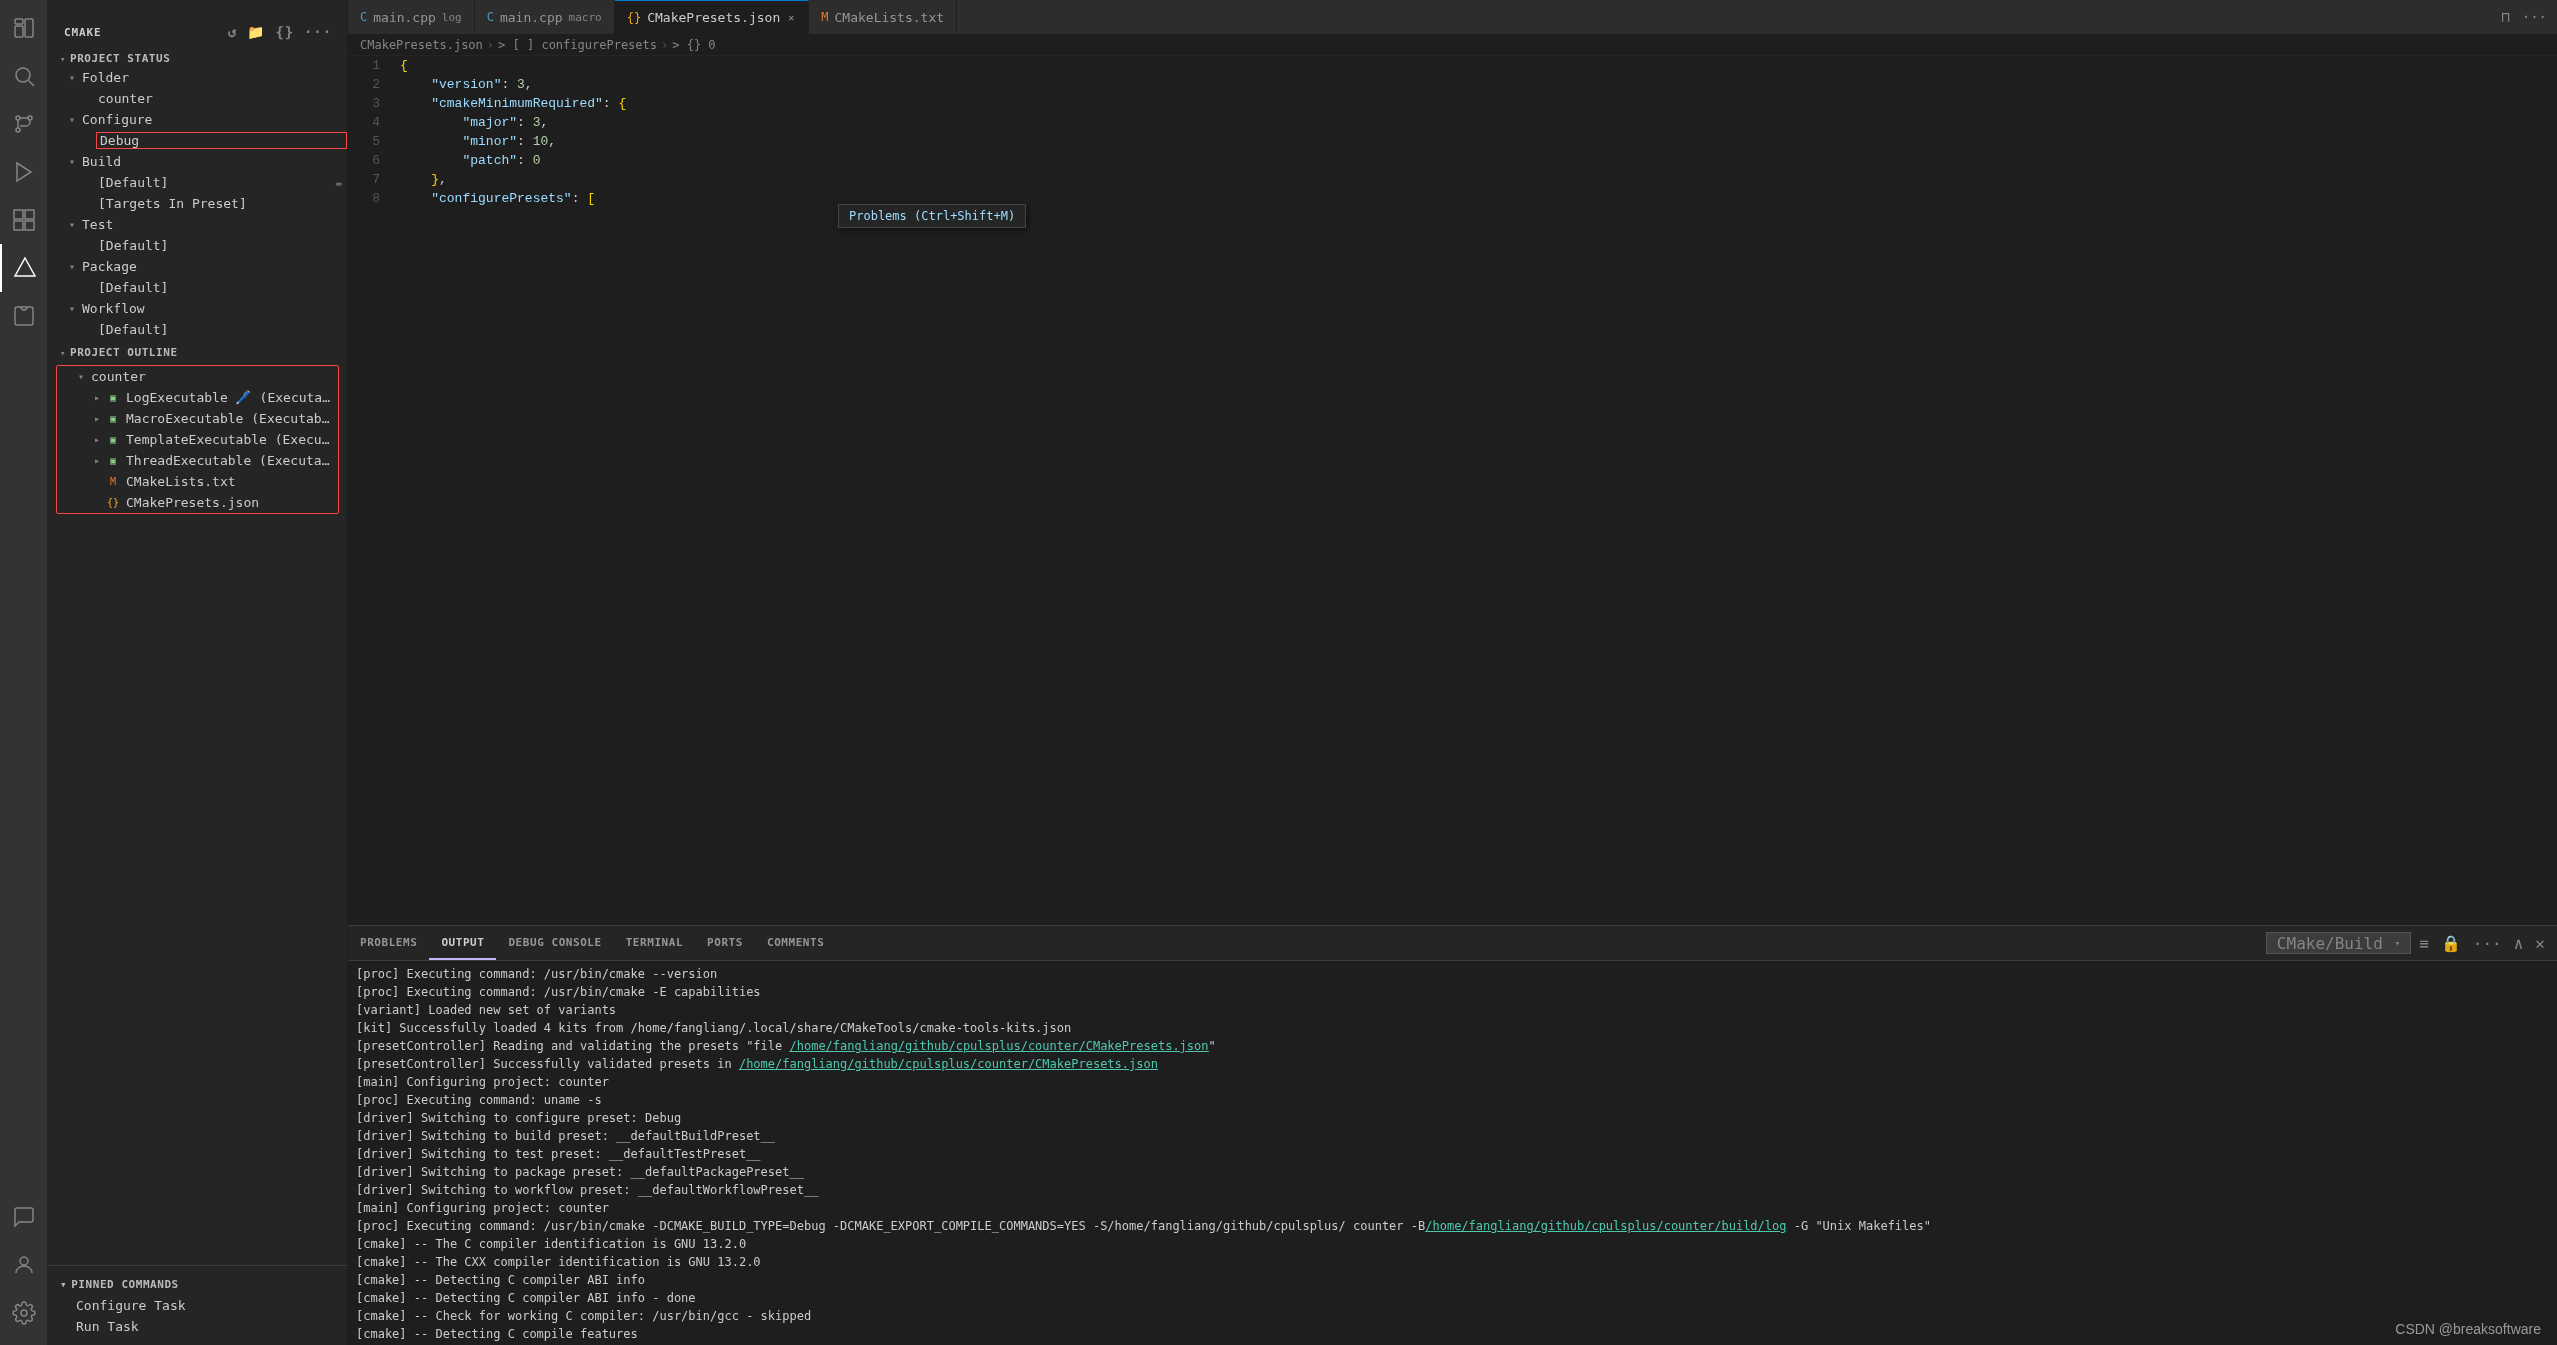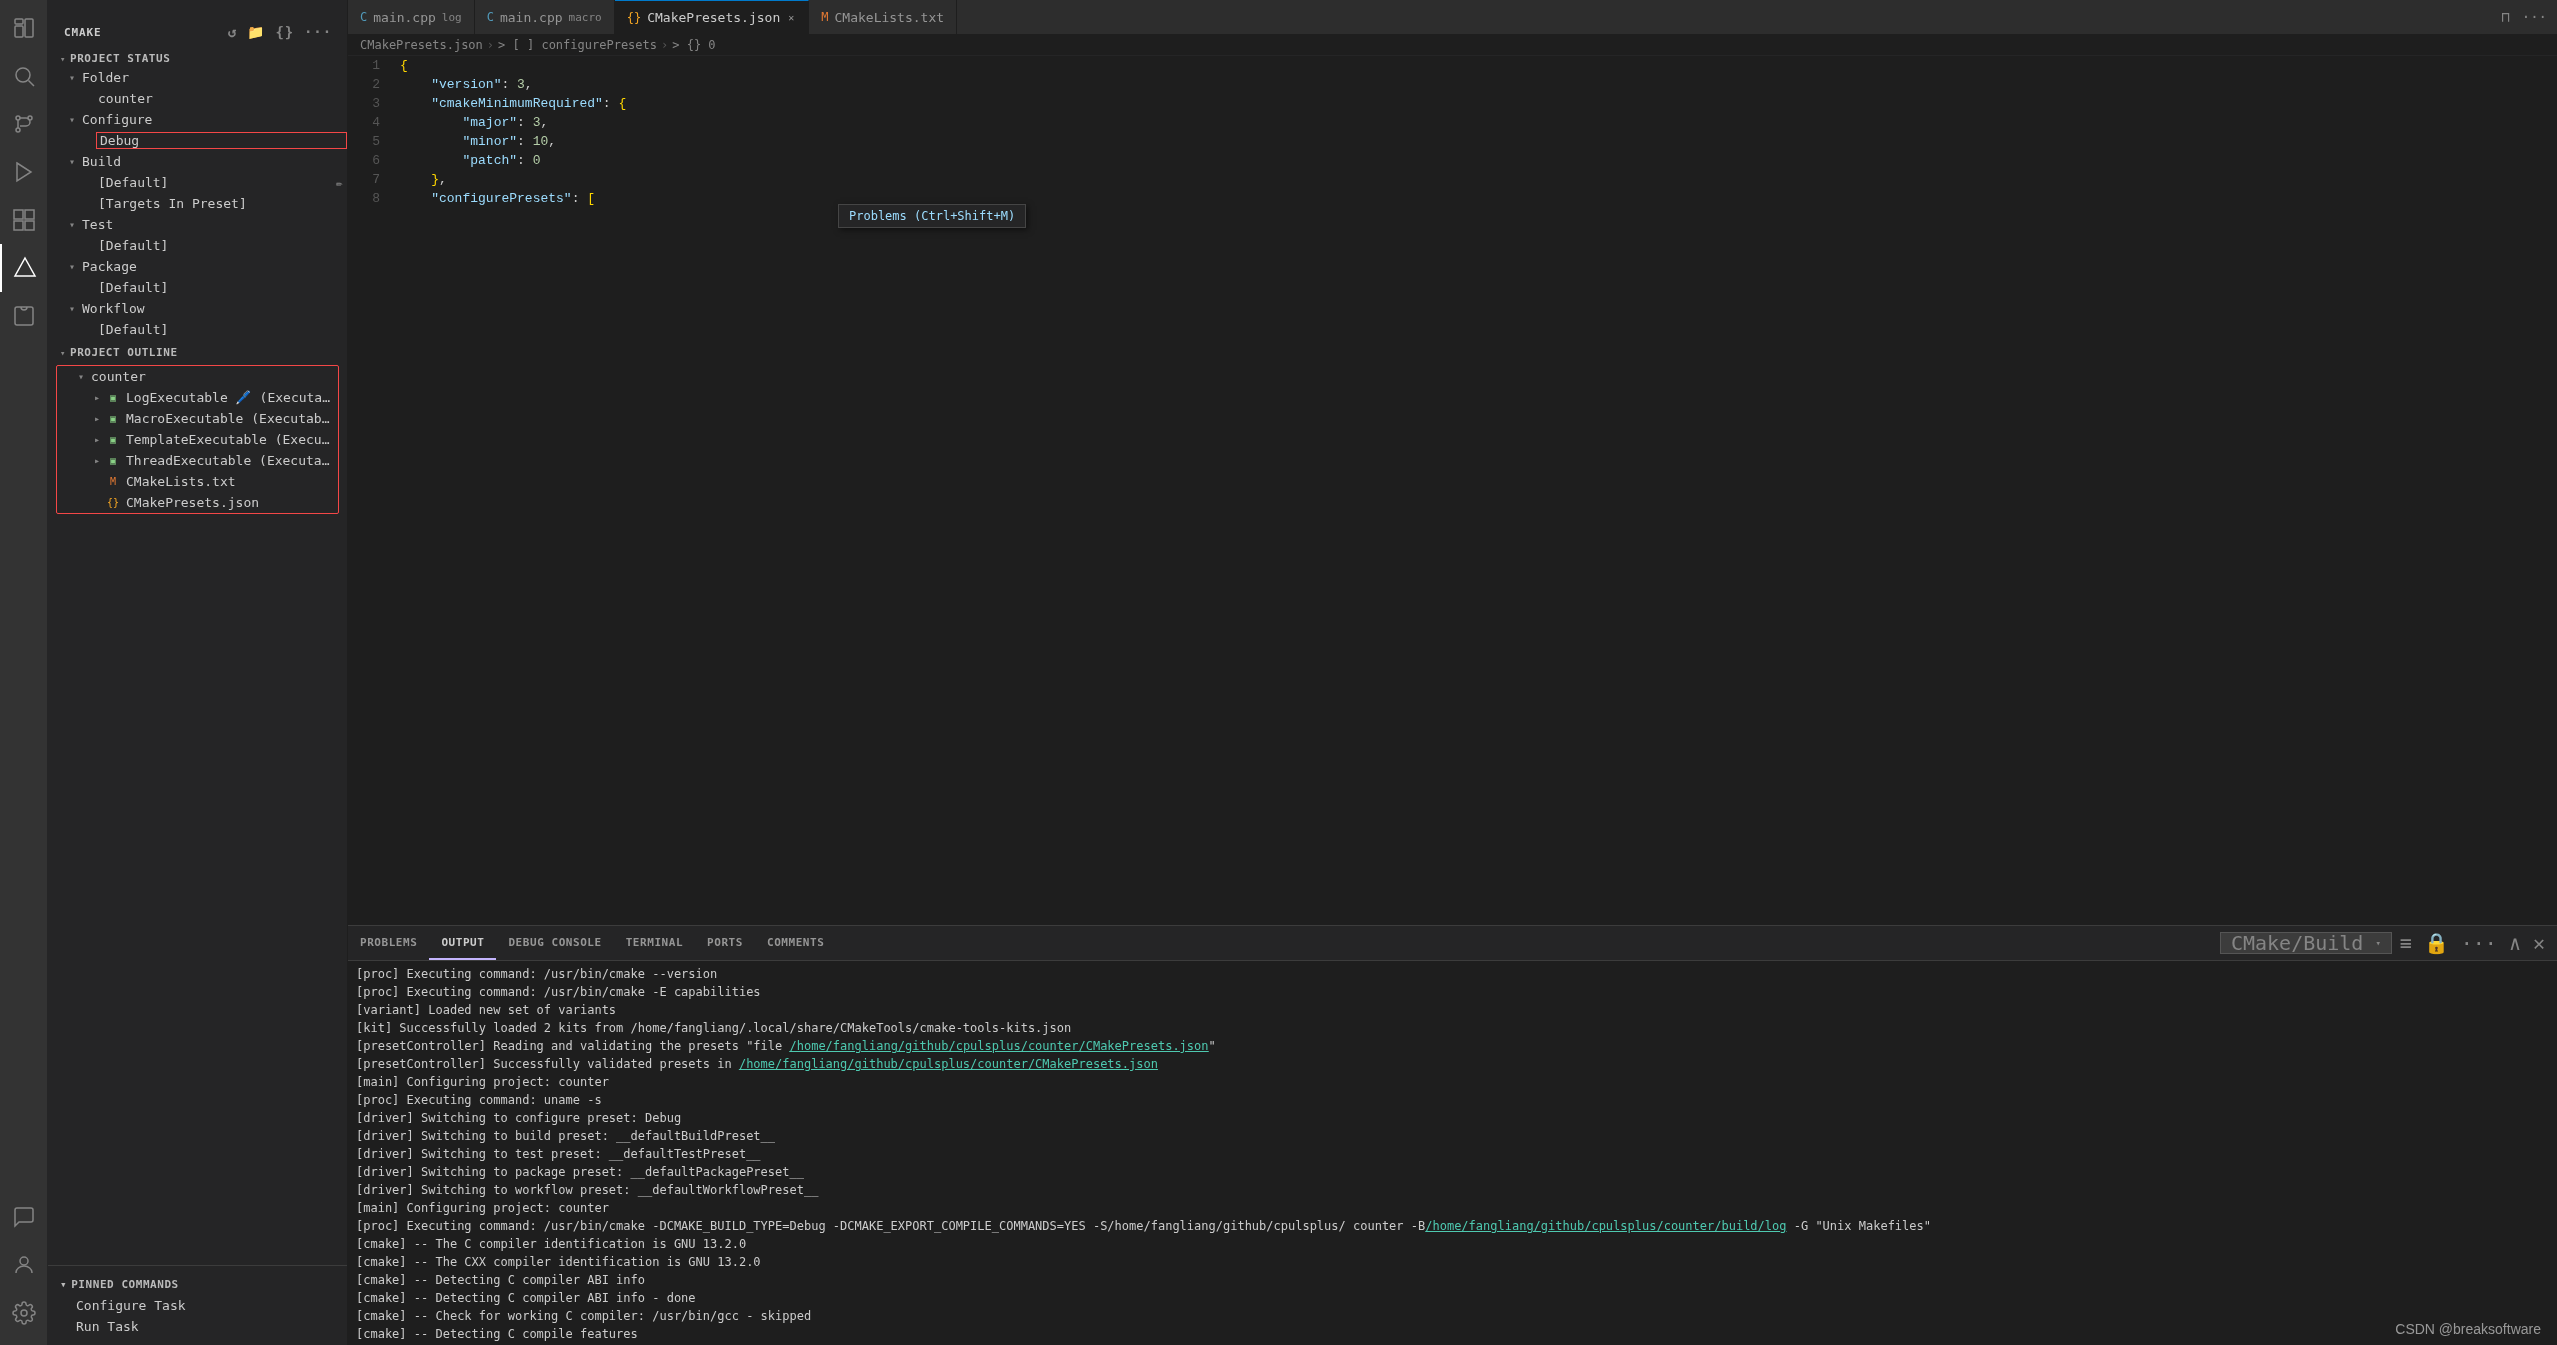--- a/index.html
+++ b/index.html
@@ -354,21 +354,21 @@
     .panel-tabs-actions {
       margin-left: auto;
       display: flex;
       align-items: center;
       gap: 4px;
       padding: 0 8px;
     }
     .panel-tabs-actions span {
       cursor: pointer;
       color: #858585;
-      font-size: 20px;
+      font-size: 16px;
       padding: 3px 4px;
     }
     .panel-dropdown {
       background: #3c3c3c;
       color: #cccccc;
       border: 1px solid #555555;
       padding: 2px 6px;
       font-size: 12px;
       cursor: pointer;
       height: 22px;
@@ -734,21 +734,21 @@
           <span title="More actions">···</span>
           <span title="Collapse panel">∧</span>
           <span title="Close panel">✕</span>
         </div>
       </div>
       <div class="panel-content">
 
       <div class="log-line">[proc] Executing command: /usr/bin/cmake --version</div>
           <div class="log-line">[proc] Executing command: /usr/bin/cmake -E capabilities</div>
           <div class="log-line">[variant] Loaded new set of variants</div>
-          <div class="log-line">[kit] Successfully loaded 2 kits from /home/fangliang/.local/share/CMakeTools/cmake-tools-kits.json</div>
+          <div class="log-line">[kit] Successfully loaded 4 kits from /home/fangliang/.local/share/CMakeTools/cmake-tools-kits.json</div>
           <div class="log-line">[presetController] Reading and validating the presets "file <span class="log-path"><span class="log-path">/home/fangliang/github/cpulsplus/counter/CMakePresets.json</span></span>"</div>
           <div class="log-line">[presetController] Successfully validated presets in <span class="log-path"><span class="log-path">/home/fangliang/github/cpulsplus/counter/CMakePresets.json</span></span></div>
           <div class="log-line">[main] Configuring project: counter</div>
           <div class="log-line">[proc] Executing command: uname -s</div>
           <div class="log-line">[driver] Switching to configure preset: Debug</div>
           <div class="log-line">[driver] Switching to build preset: __defaultBuildPreset__</div>
           <div class="log-line">[driver] Switching to test preset: __defaultTestPreset__</div>
           <div class="log-line">[driver] Switching to package preset: __defaultPackagePreset__</div>
           <div class="log-line">[driver] Switching to workflow preset: __defaultWorkflowPreset__</div>
           <div class="log-line">[main] Configuring project: counter</div>

